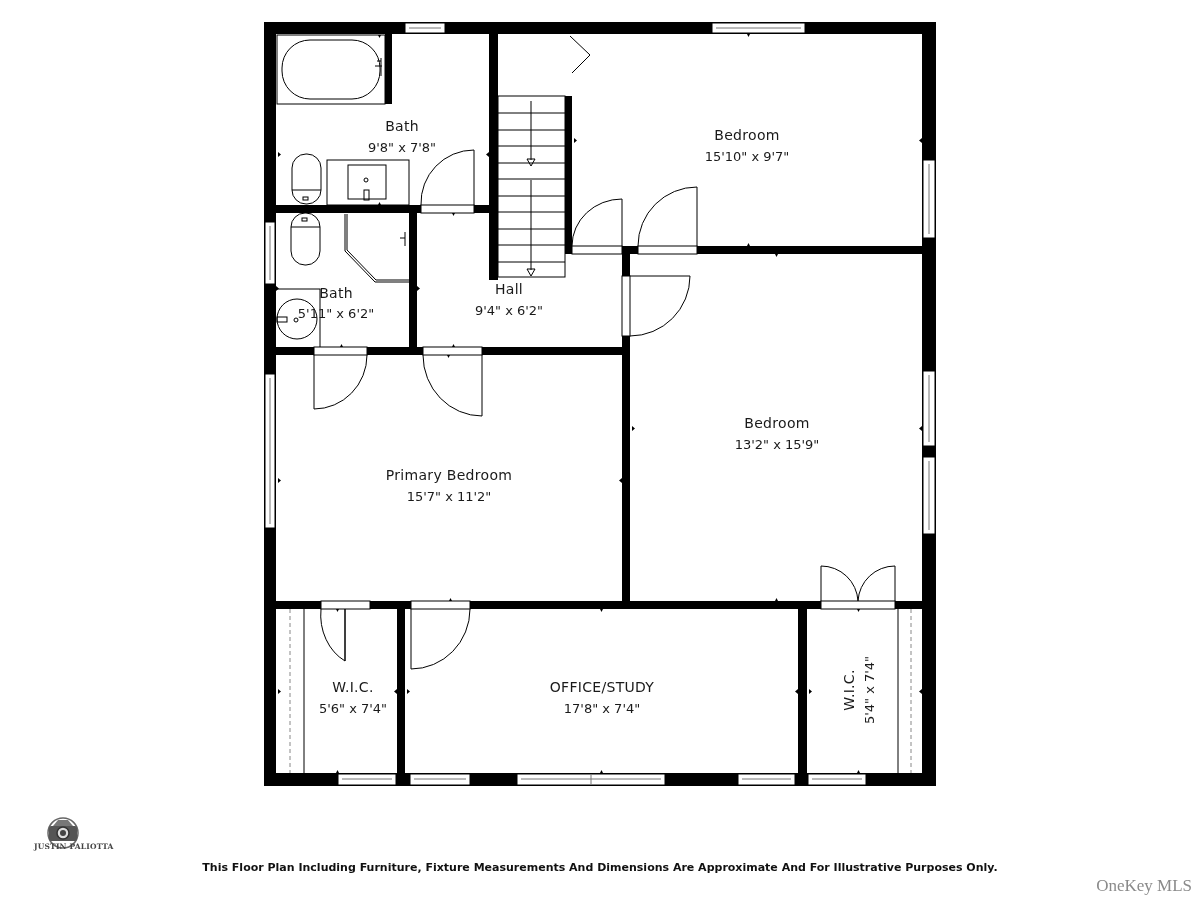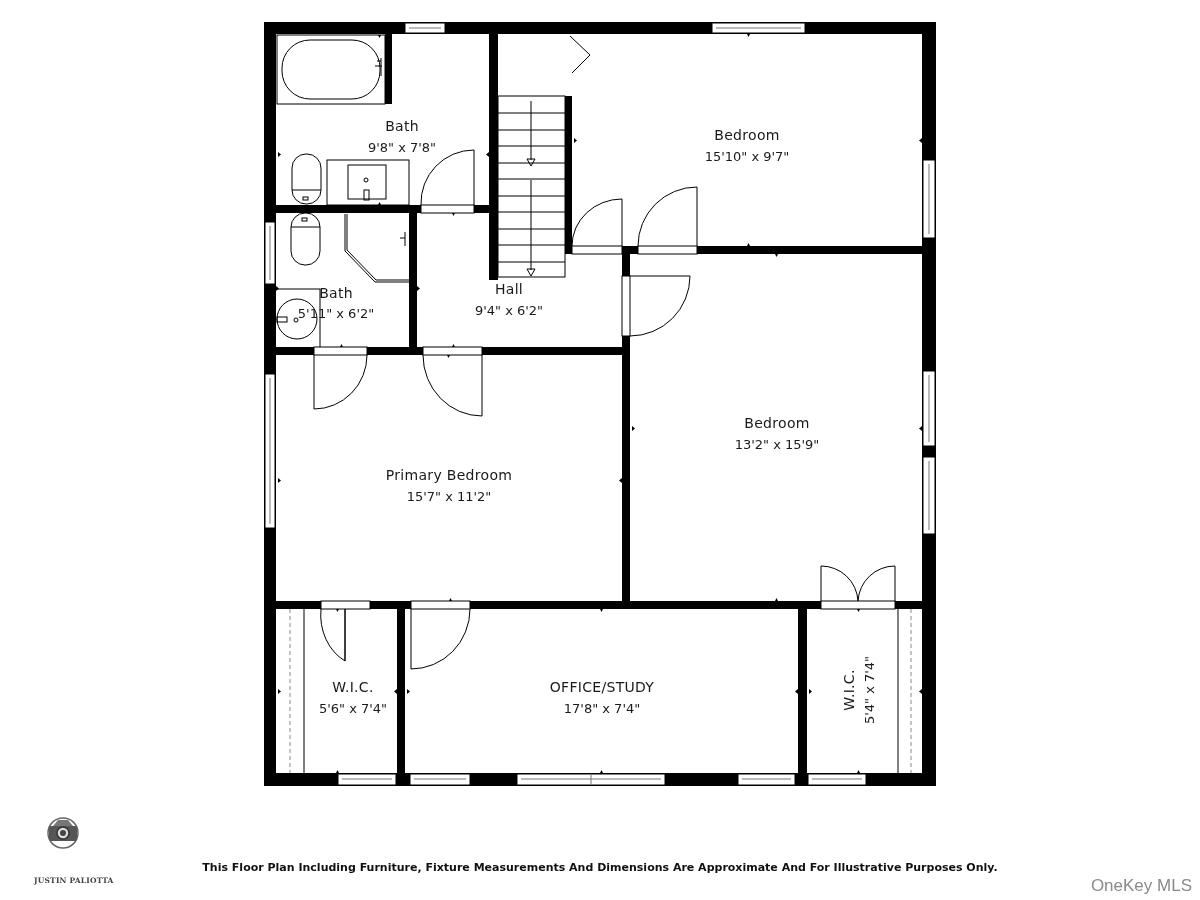--- a/index.html
+++ b/index.html
@@ -8,23 +8,23 @@
   .room-name, .room-dim { font-family:"DejaVu Sans", sans-serif; fill:#1a1a1a; text-anchor:middle; }
   .room-name { font-size:14px; letter-spacing:0.3px; }
   .room-dim { font-size:13px; }
   .wall { fill:#000; }
   .win { fill:#fff; stroke:#000; stroke-width:1; }
   .winline { stroke:#777; stroke-width:1; }
   .thin { fill:none; stroke:#000; stroke-width:1; }
   .dash { fill:none; stroke:#888; stroke-width:1; stroke-dasharray:4 3; }
   .tick { fill:#000; }
   .disclaimer { position:absolute; left:0; width:1200px; top:861px; text-align:center; font-family:"DejaVu Sans", sans-serif; font-weight:bold; font-size:11px; color:#111; }
-  .mls { position:absolute; right:8px; top:876px; font-family:Liberation Sans, sans-serif; font-size:17px; color:#8a8a8a;margin-left:22px; }
+  .mls { position:absolute; right:8px; top:876px; font-family:Liberation Serif, serif; font-size:17px; color:#8a8a8a;margin-left:22px; }
   .logo { position:absolute; left:36px; top:815px; width:58px; height:48px; }
-  .logo-text { position:absolute; left:34px; top:876px; font-family:"DejaVu Serif", serif; font-size:7.5px; color:#444; font-weight:bold; letter-spacing:0.2px; white-space:nowrap; }
+  .logo-text { position:absolute; left:34px; top:842px; font-family:"DejaVu Serif", serif; font-size:7.5px; color:#444; font-weight:bold; letter-spacing:0.2px; white-space:nowrap; }
 </style>
 </head>
 <body>
 
 <svg id="plan" viewBox="0 0 1200 900" xmlns="http://www.w3.org/2000/svg">
 
   <g>
 
     <rect class="wall" x="264" y="22" width="672" height="12"></rect>
 

